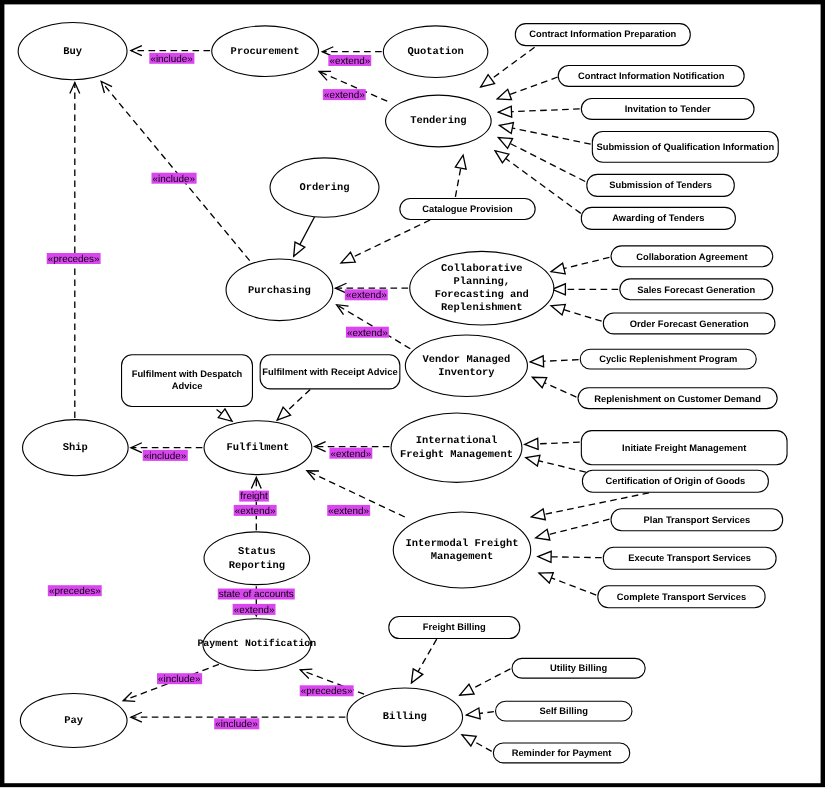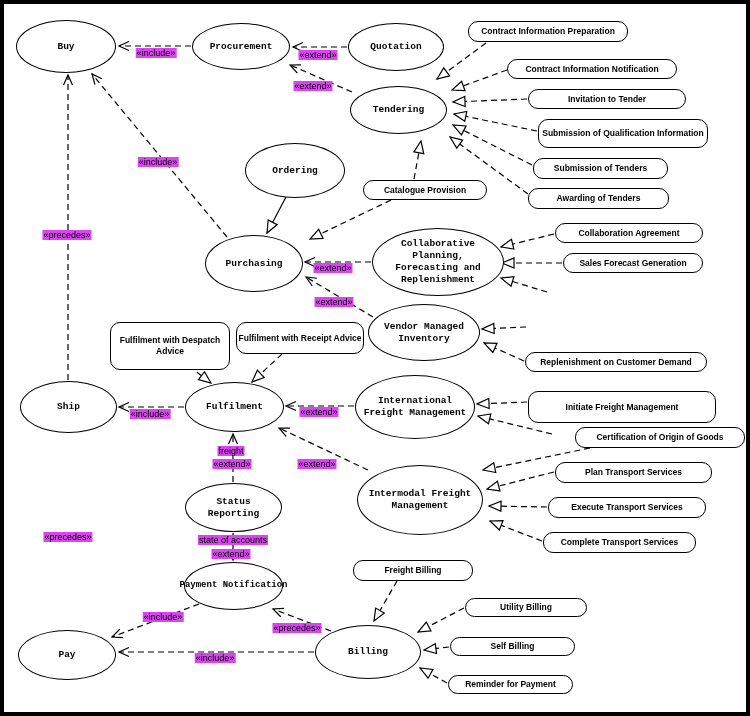--- a/index.html
+++ b/index.html
@@ -101,25 +101,27 @@
 
   <div class="node box" style="left:468px;top:21px;width:160px;height:21px">Contract Information Preparation</div>
   <div class="node box" style="left:507px;top:59px;width:170px;height:20px">Contract Information Notification</div>
   <div class="node box" style="left:528px;top:89px;width:158px;height:20px">Invitation to Tender</div>
   <div class="node box" style="left:538px;top:119px;width:170px;height:29px">Submission of Qualification Information</div>
   <div class="node box" style="left:533px;top:158px;width:135px;height:21px">Submission of Tenders</div>
   <div class="node box" style="left:528px;top:188px;width:141px;height:21px">Awarding of Tenders</div>
   <div class="node box" style="left:363px;top:180px;width:124px;height:20px">Catalogue Provision</div>
   <div class="node box" style="left:555px;top:223px;width:148px;height:20px">Collaboration Agreement</div>
   <div class="node box" style="left:563px;top:253px;width:140px;height:20px">Sales Forecast Generation</div>
+  <div class="node box" style="left:548px;top:284px;width:157px;height:20px">Order Forecast Generation</div>
+  <div class="node box" style="left:527px;top:317px;width:161px;height:19px">Cyclic Replenishment Program</div>
   <div class="node box" style="left:525px;top:352px;width:182px;height:20px">Replenishment on Customer Demand</div>
   <div class="node box" style="left:110px;top:322px;width:120px;height:48px;padding:0 1px">Fulfilment with Despatch Advice</div>
   <div class="node box" style="left:236px;top:322px;width:128px;height:32px;padding:0 1px">Fulfilment with Receipt Advice</div>
   <div class="node box" style="left:528px;top:391px;width:188px;height:32px">Initiate Freight Management</div>
-  <div class="node box" style="left:575px;top:427px;width:170px;height:21px">Certification of Origin of Goods</div>
+  <div class="node box" style="left:529px;top:427px;width:170px;height:21px">Certification of Origin of Goods</div>
   <div class="node box" style="left:555px;top:462px;width:157px;height:21px">Plan Transport Services</div>
   <div class="node box" style="left:548px;top:497px;width:158px;height:21px">Execute Transport Services</div>
   <div class="node box" style="left:543px;top:532px;width:153px;height:21px">Complete Transport Services</div>
   <div class="node box" style="left:353px;top:560px;width:120px;height:21px">Freight Billing</div>
   <div class="node box" style="left:465px;top:598px;width:122px;height:19px">Utility Billing</div>
   <div class="node box" style="left:450px;top:637px;width:125px;height:19px">Self Billing</div>
   <div class="node box" style="left:448px;top:675px;width:125px;height:19px">Reminder for Payment</div>
 
   <span class="edge-label" style="left:156px;top:53px">«include»</span>
   <span class="edge-label" style="left:318px;top:55px">«extend»</span>

